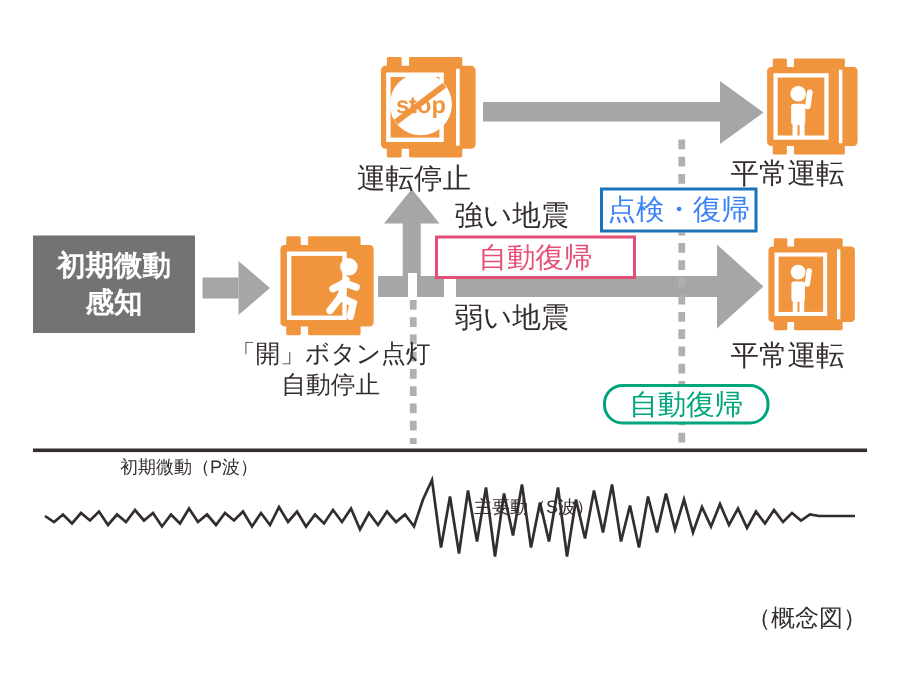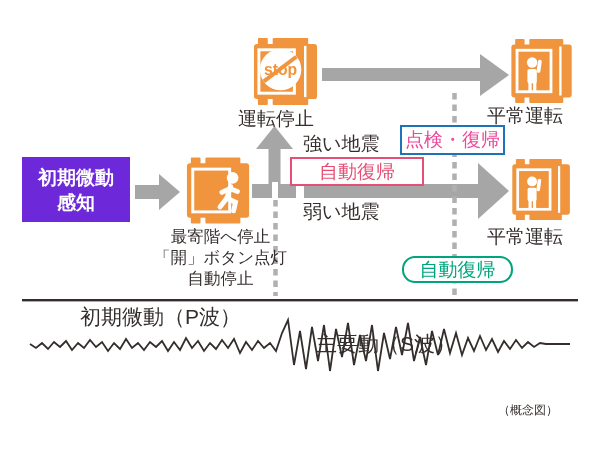--- a/index.html
+++ b/index.html
@@ -5,45 +5,45 @@
   html,body{margin:0;padding:0;background:#fff;}
   #stage{
     position:relative;width:600px;height:449px;background:#ffffff;
     font-family:"Liberation Sans",sans-serif;color:#332d2b;overflow:hidden;
   }
   .abs{position:absolute;}
   #overlay{position:absolute;left:0;top:0;z-index:0;}
   .lbl{position:absolute;z-index:2;color:#332d2b;white-space:nowrap;}
   .c{text-align:left;}
   #start-box{
-    left:22px;top:157px;width:108px;height:65px;background:#6d28d9;
+    left:22px;top:157px;width:108px;height:65px;background:#737373;
     color:#fff;font-weight:bold;font-size:19px;line-height:25px;
     display:flex;flex-direction:column;align-items:center;justify-content:center;
     z-index:2;
   }
   #note{
     left:143px;top:226px;width:155px;font-size:16.5px;line-height:21px;
     text-align:center;z-index:2;
   }
   .tagbox{
     position:absolute;background:#fff;border:2px solid;box-sizing:border-box;
     display:flex;align-items:center;justify-content:center;
     font-size:19px;z-index:3;
   }
   #main-motion-box{left:290px;top:157px;width:134px;height:29px;border-color:#e64f75;color:#e64f75;}
-  #inspection-box{left:400px;top:125px;width:105px;height:30px;border-color:#1e72b8;color:#ec4899;}
+  #inspection-box{left:400px;top:125px;width:105px;height:30px;border-color:#1e72b8;color:#3b82f6;}
   #auto-return-box{left:402px;top:256px;width:111px;height:27px;border-color:#00a57d;color:#00a57d;border-radius:13px;}
   .icon{position:absolute;z-index:2;line-height:0;}
   #icon-stop{left:251px;top:37px;}
   #icon-run{left:185px;top:156px;}
   #icon-stand-top{left:509px;top:38px;}
   #icon-stand-mid{left:509px;top:158px;}
   .t19{font-size:19px;}
-  .t17{font-size:21px;text-align:center;}
-  .t16{font-size:12px;}
+  .t17{font-size:12px;text-align:center;}
+  .t16{font-size:16px;}
 </style>
 </head>
 <body>
 
 <div id="stage">
 
   <svg id="overlay" width="600" height="449" viewBox="0 0 600 449">
 
     <g fill="#a6a6a6">
       <rect x="135" y="185" width="24" height="14"></rect>
@@ -95,21 +95,20 @@
         <path d="M43,43 L52,47 L50,56"></path>
         <path d="M43,43 L36,52"></path>
         <path d="M46,33 L54,36"></path>
         <path d="M46,33 L38,37"></path>
       </g>
       <circle cx="49" cy="22" r="6" fill="#fff"></circle>
     </svg>
   </div>
 
   <div id="note" class="lbl c">
-    <div>最寄階へ停止</div>
     <div>「開」ボタン点灯</div>
     <div>自動停止</div>
   </div>
 
   <div class="icon" id="icon-stop">
     <svg width="71" height="69" viewBox="0 0 70 70">
       <g fill="#f0953d">
         <rect x="2" y="7" width="64" height="56" rx="3"></rect>
         <rect x="6" y="1" width="10" height="8" rx="1"></rect>
         <rect x="21" y="1" width="36" height="8" rx="1"></rect>

